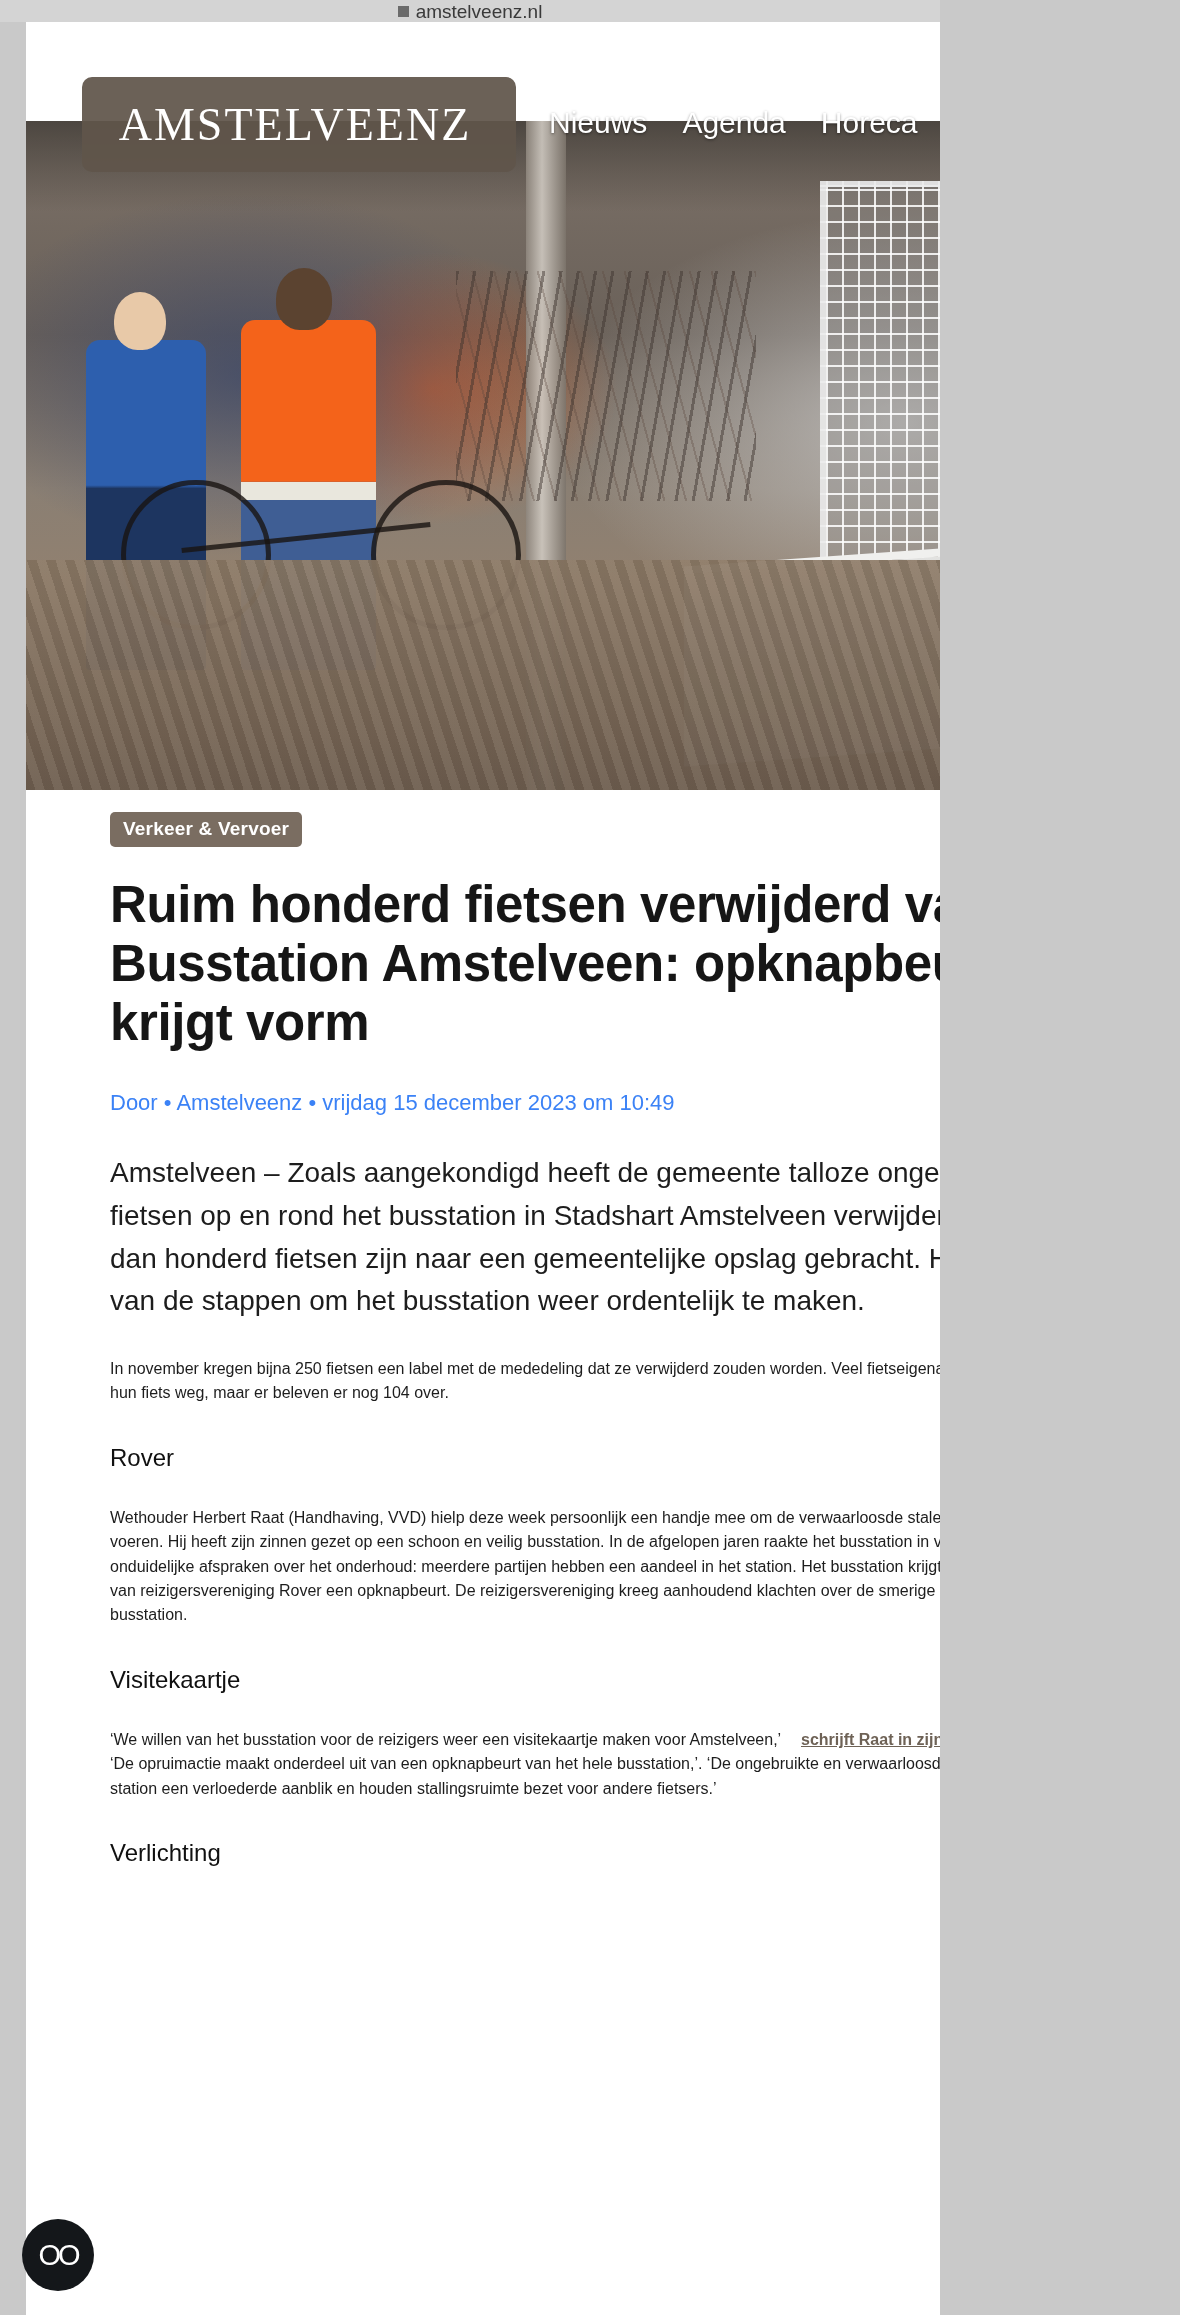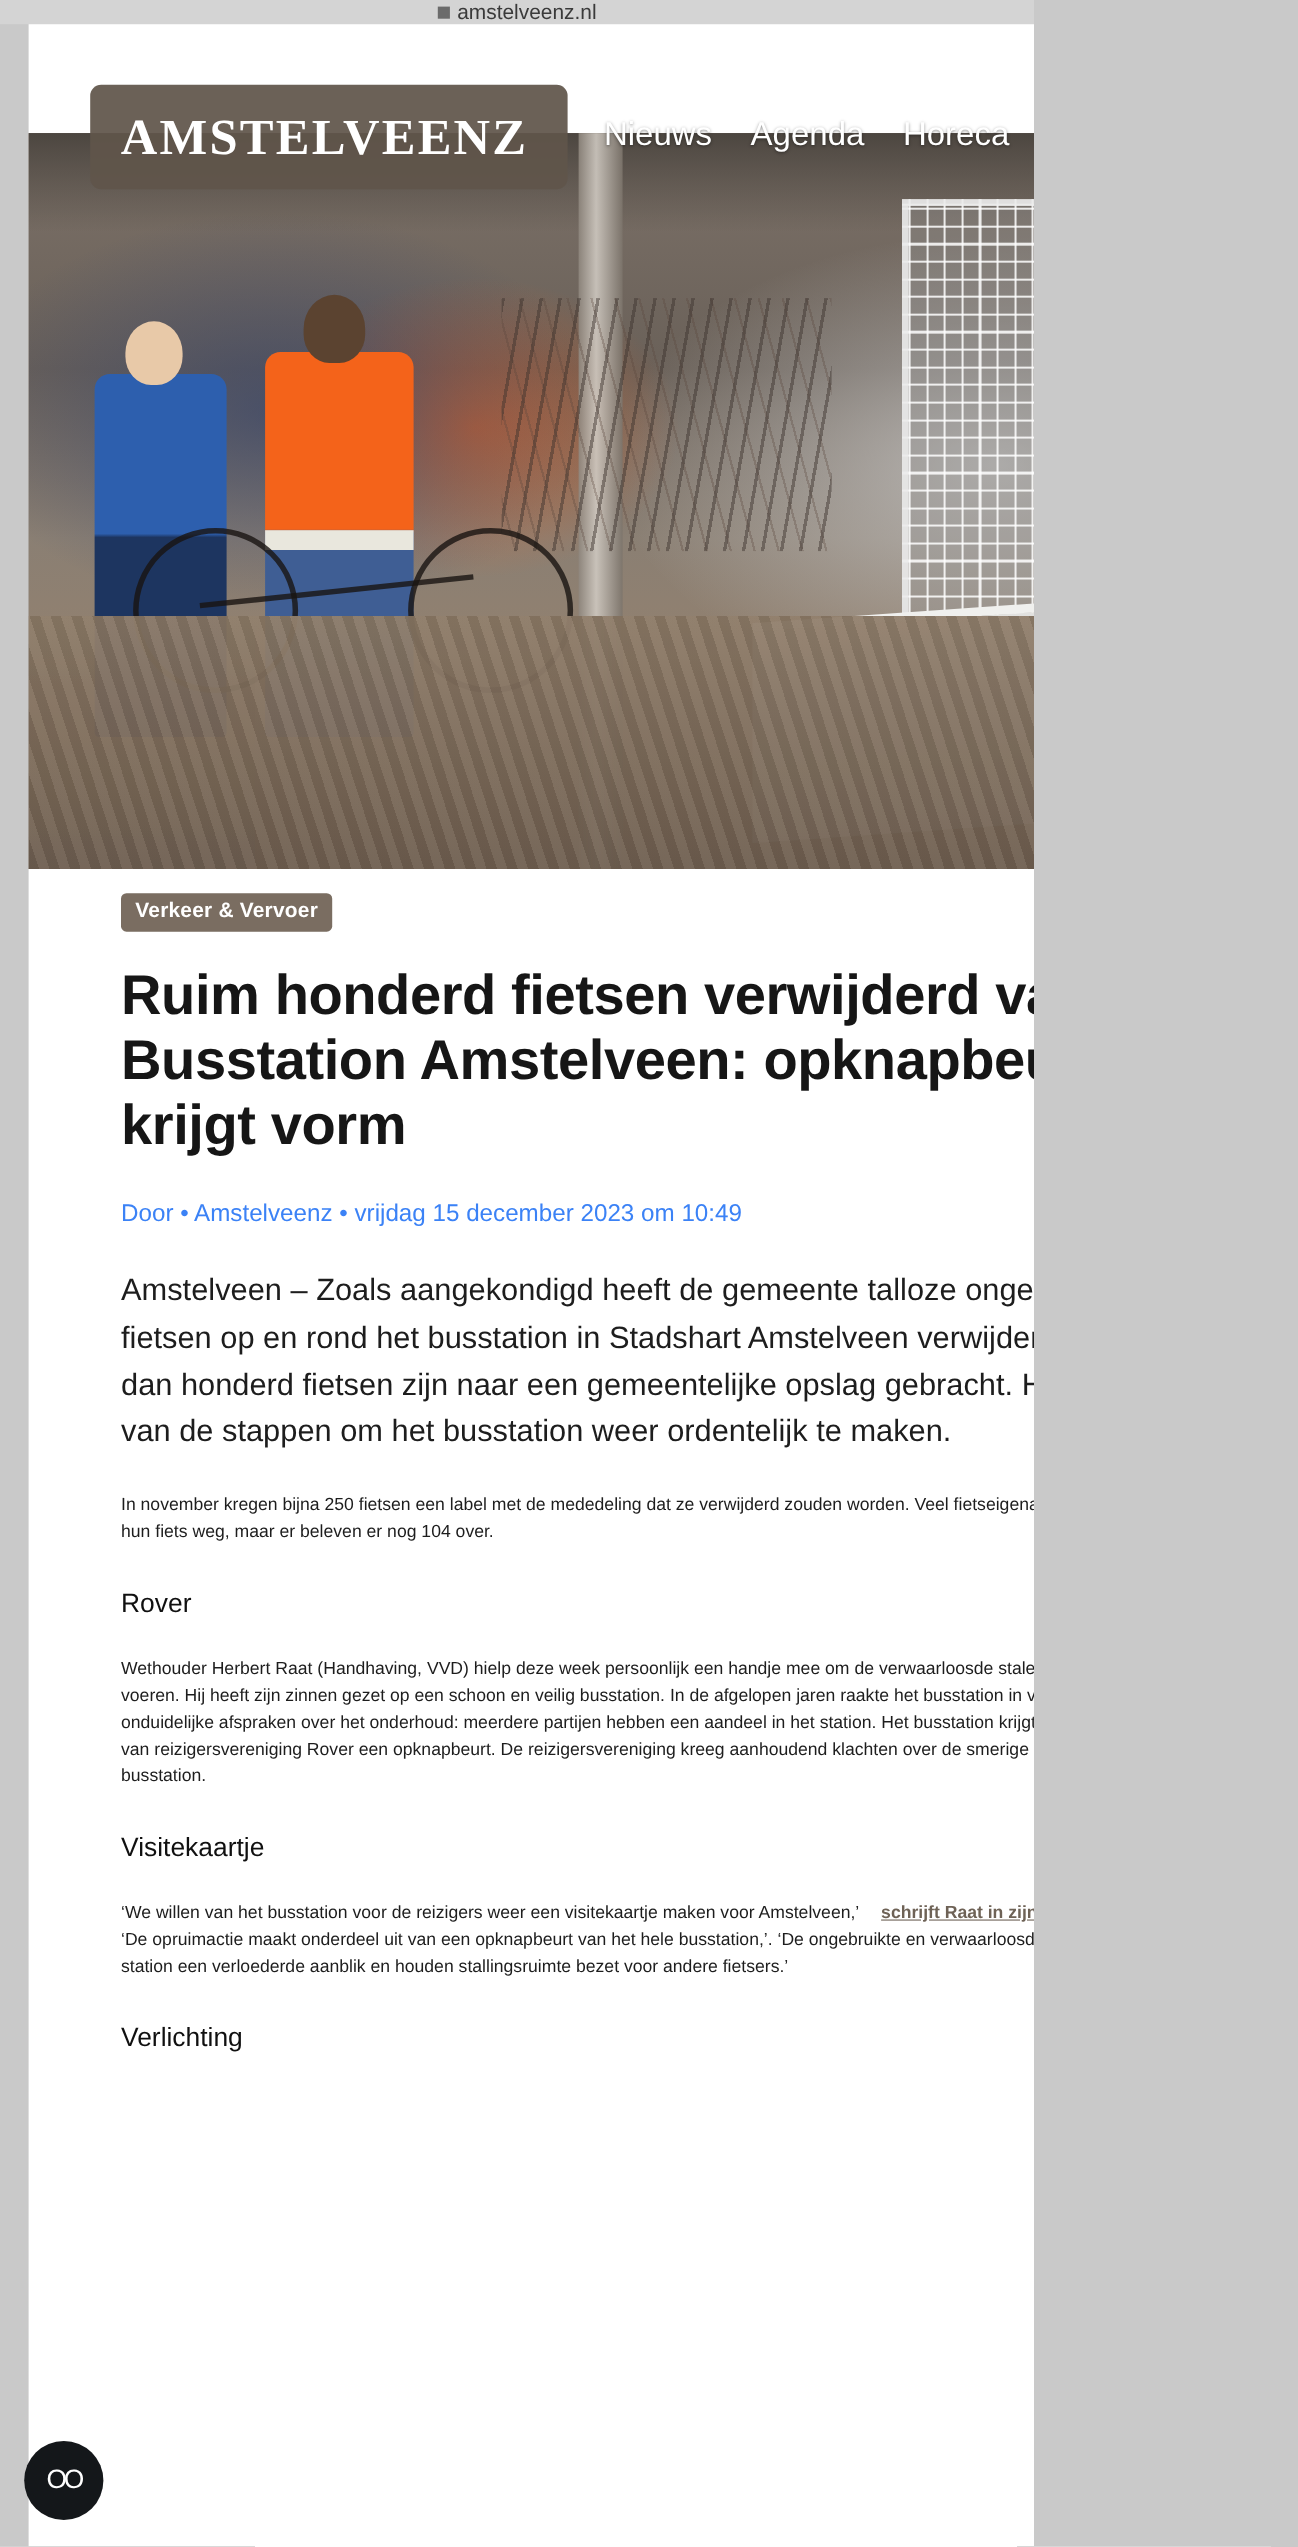--- a/index.html
+++ b/index.html
@@ -245,21 +245,21 @@
     display: flex;
     align-items: center;
     justify-content: center;
     flex: none;
   }
   .logo-text {
     color: #ffffff;
     font-family: "Liberation Serif", serif;
     font-size: 46px;
     letter-spacing: 2px;
-    font-weight: 700;
+    font-weight: 400;
     position: relative;
     padding-right: 8px;
   }
   .nav-links {
     display: flex;
     align-items: center;
     gap: 35px;
     margin-left: 33px;
     padding-bottom: 4px;
   }
@@ -335,21 +335,21 @@
     height: 72px;
     border-radius: 50%;
     background: #14171a;
     display: flex;
     align-items: center;
     justify-content: center;
     z-index: 20;
   }
   .consent-glyph {
     color: #ffffff;
-    font-size: 24px;
+    font-size: 29px;
     line-height: 1;
     letter-spacing: -3px;
   }
 
   
   .gutter-left, .gutter-right {
     position: absolute;
     top: 22px; bottom: 0;
     width: 26px;
     background: #c9c9c9;

